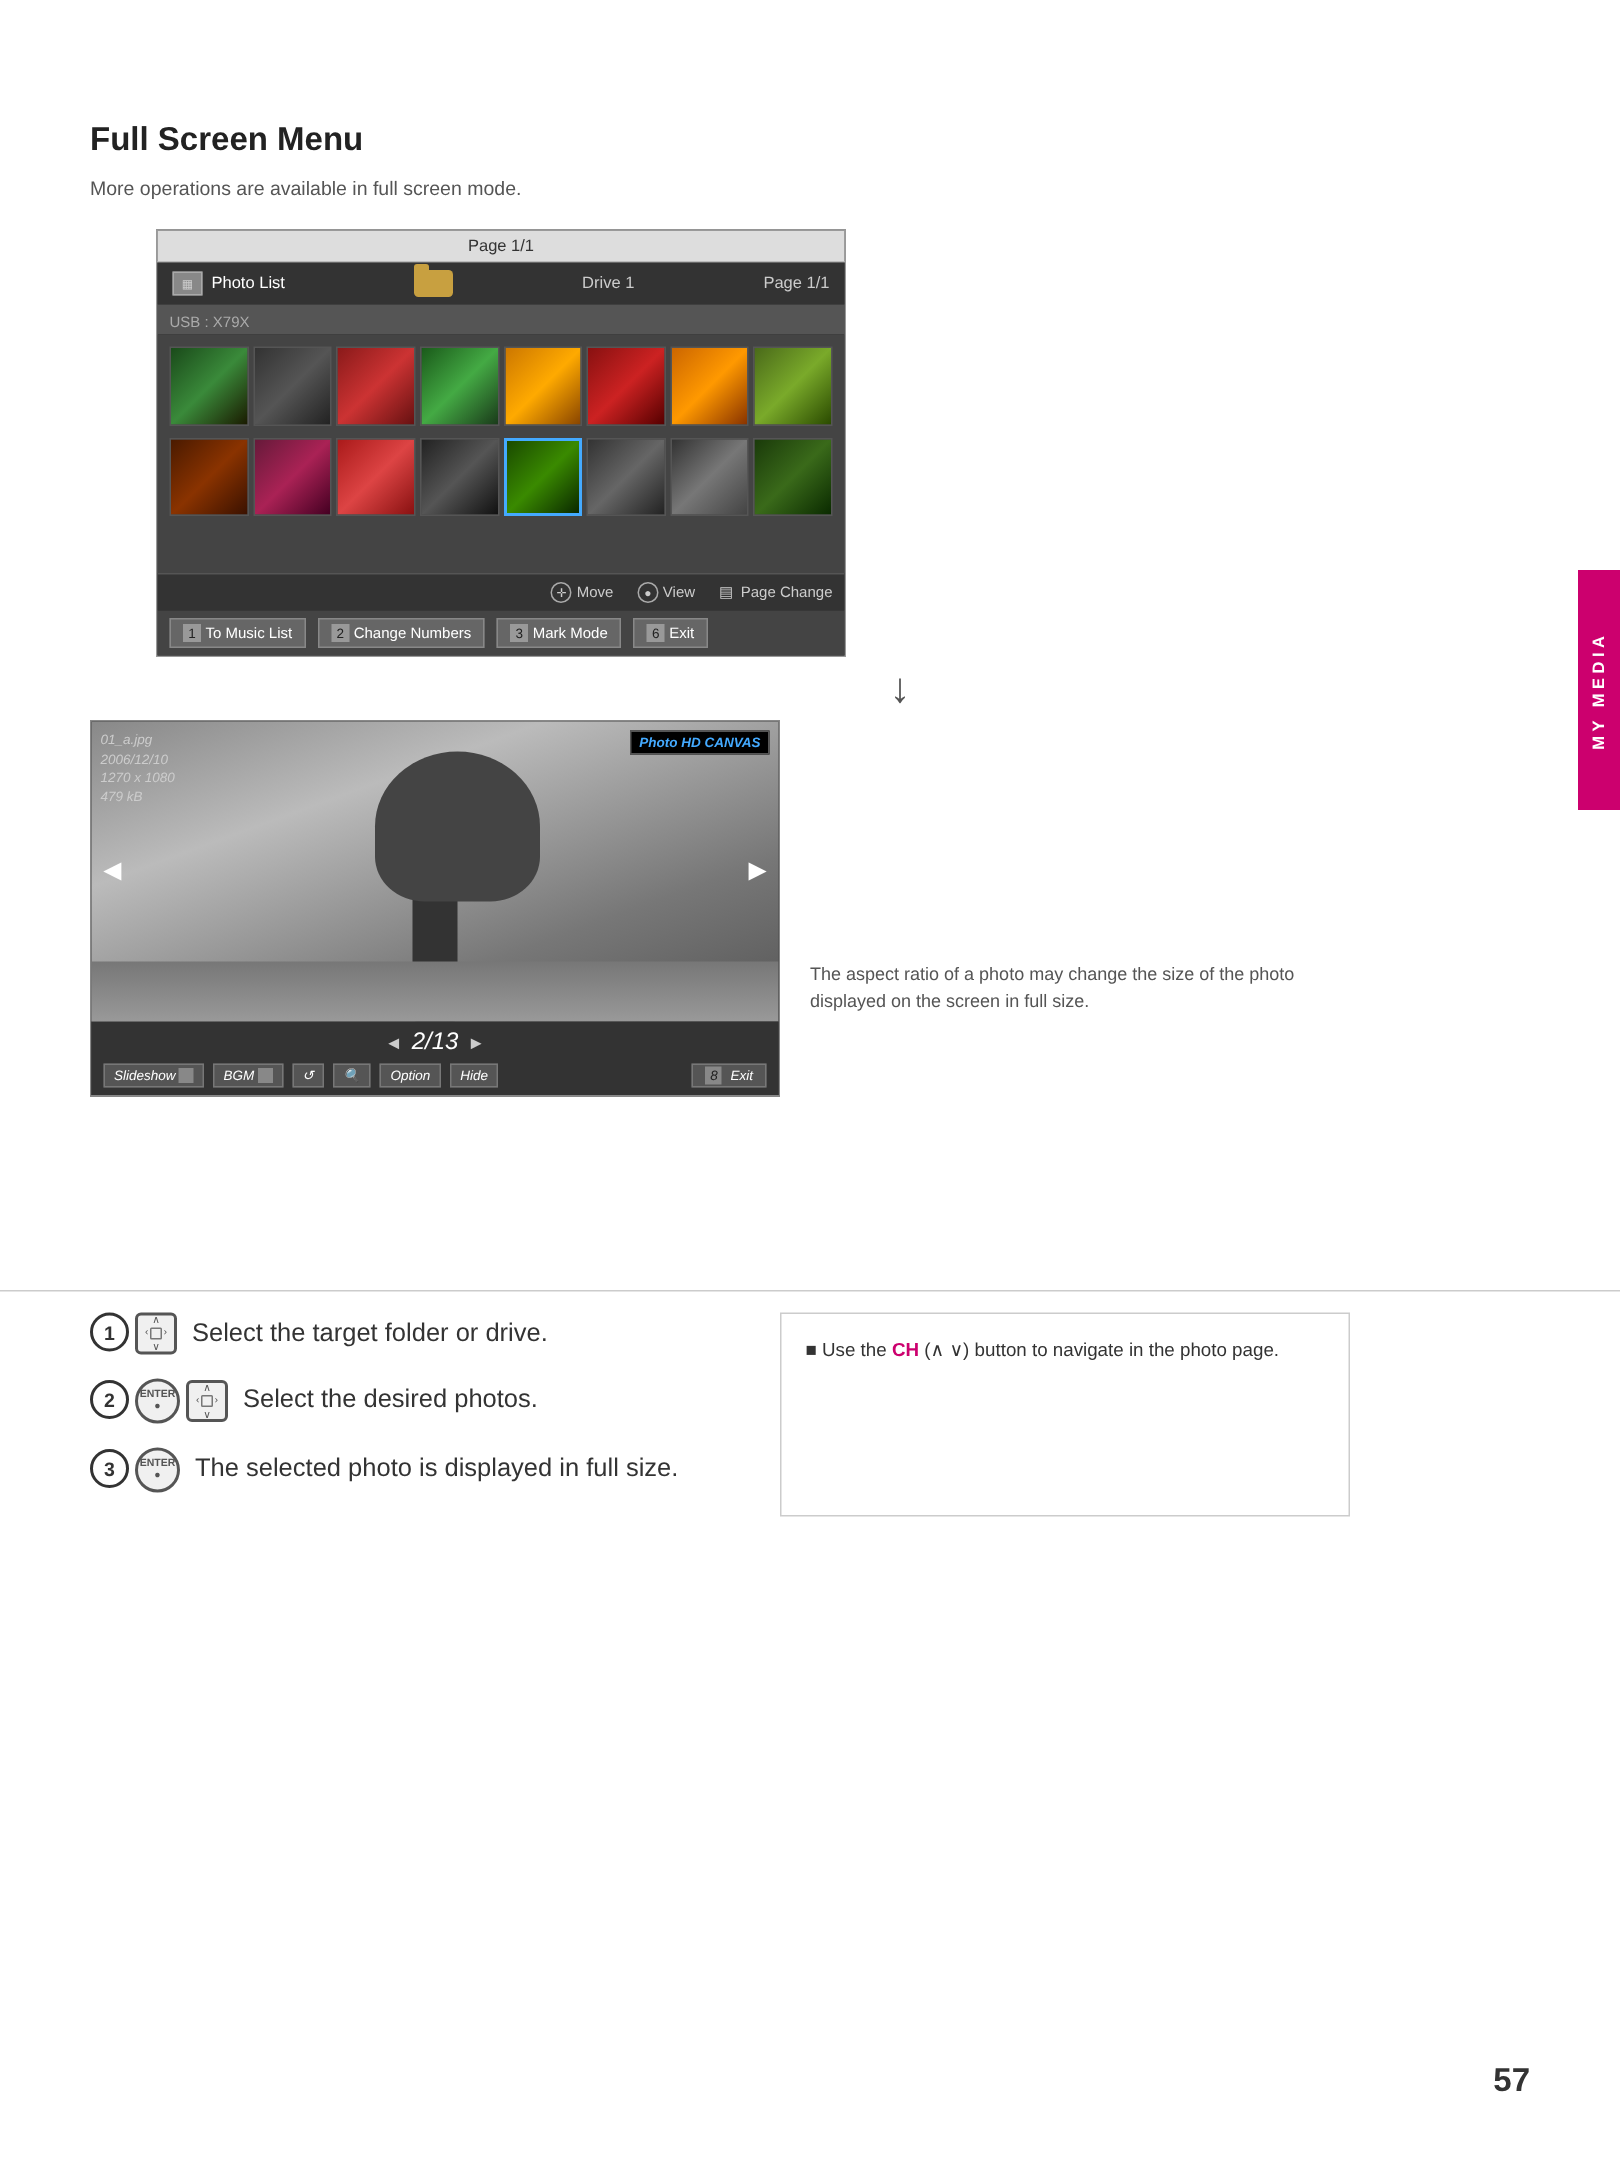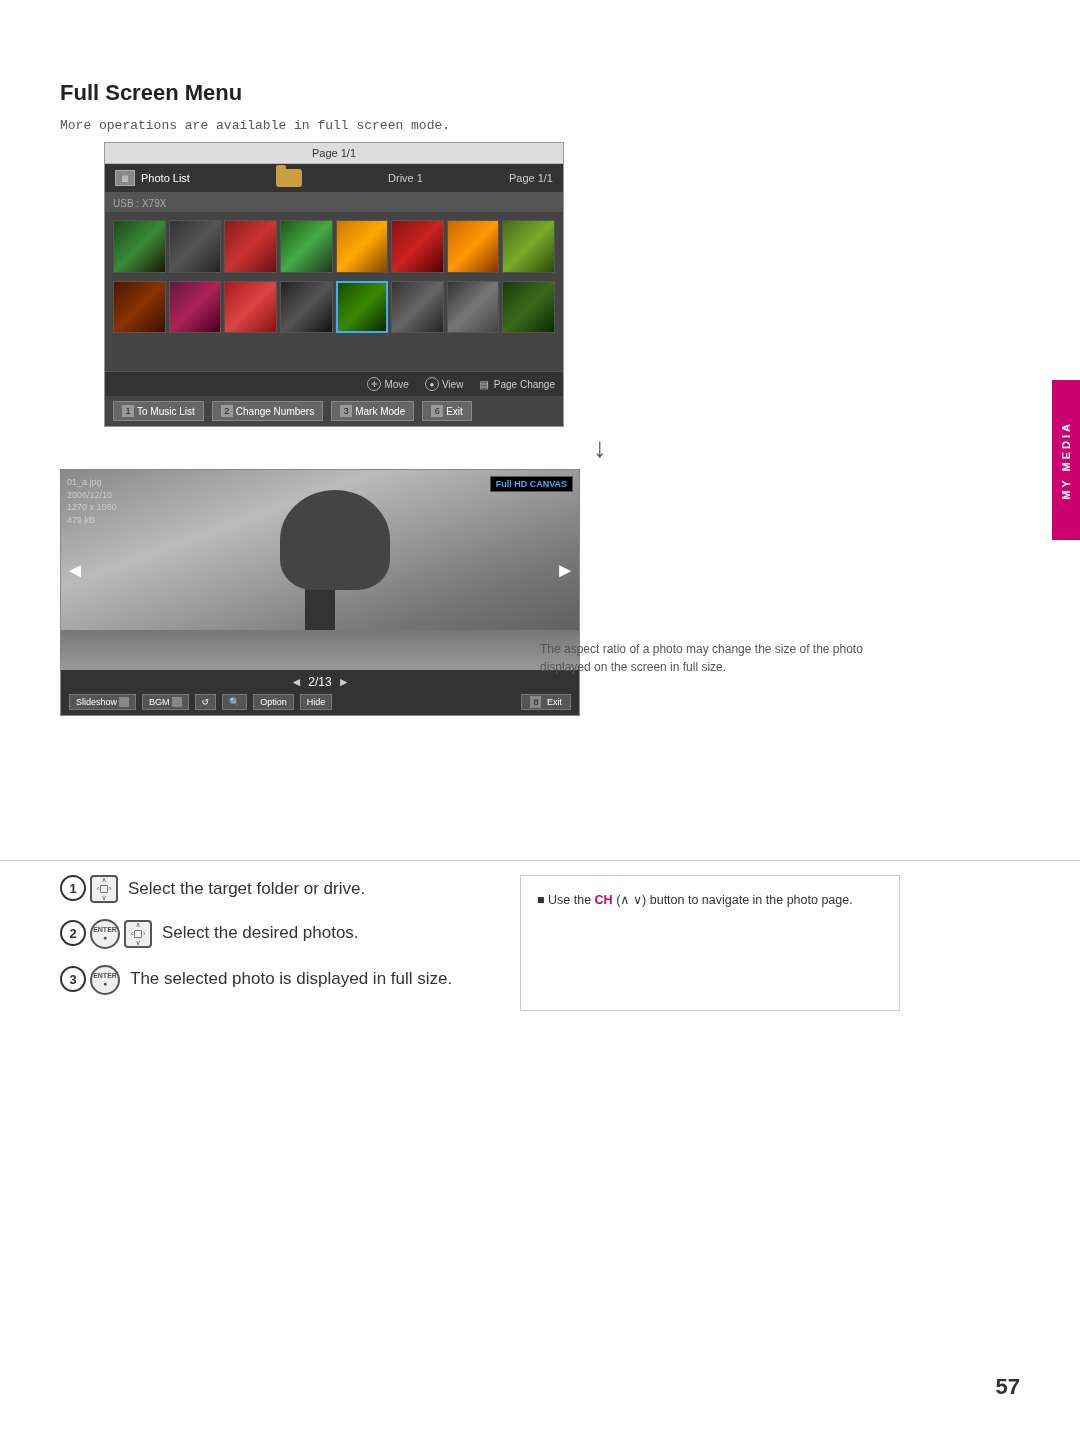--- a/index.html
+++ b/index.html
@@ -47,22 +47,21 @@
     
     .page-title {
       font-size: 22px;
       font-weight: bold;
       color: #222;
       margin-bottom: 12px;
     }
     .page-subtitle {
       font-size: 13px;
       color: #555;
-      margin-bottom: 9px;
-      font-family: Liberation Mono, monospace;
+      margin-bottom: 20px;
     }
 
     .screen-mockup {
       border: 1.5px solid #999;
       background: #222;
       width: 460px;
       flex-shrink: 0;
     }
 
     
@@ -243,23 +242,24 @@
       font-size: 28px;
       color: #555;
       margin: 5px 0;
       padding-left: 180px;
     }
 
     
     .fullscreen-mockup {
       border: 1.5px solid #888;
       background: #111;
-      width: 520px;
+      width: 460px;
       position: relative;
       margin-top: 0;
+      font-style: italic;
     }
 
     .fs-top-info {
       position: absolute;
       top: 6px;
       left: 6px;
       color: #ccc;
       font-size: 9px;
       line-height: 1.4;
       z-index: 10;
@@ -343,21 +343,21 @@
       justify-content: center;
       gap: 6px;
       margin-bottom: 5px;
     }
     .fs-page-arrow {
       color: #ccc;
       font-size: 12px;
     }
     .fs-page-num {
       color: #fff;
-      font-size: 12px;
+      font-size: 16px;
     }
 
     .fs-controls {
       display: flex;
       align-items: center;
       gap: 6px;
     }
     .fs-btn {
       background: #555;
       border: 1px solid #777;
@@ -600,21 +600,21 @@
 
     <div class="fullscreen-mockup">
       <div style="position:relative;">
         <div class="fs-top-info">
           <div>01_a.jpg</div>
           <div>2006/12/10</div>
           <div>1270 x 1080</div>
           <div>479 kB</div>
         </div>
         <div class="fs-badge">
-          <span>Full HD</span>
+          <span>Photo HD</span>
           <span style="color:#4af; font-weight:bold;">CANVAS</span>
         </div>
         <div class="fs-image-area">
 
           <div style="position:absolute; bottom:0; left:0; right:0; height:40px; background: linear-gradient(#777, #999);"></div>
         </div>
         <div class="fs-nav-left">◄</div>
         <div class="fs-nav-right">►</div>
       </div>
 

